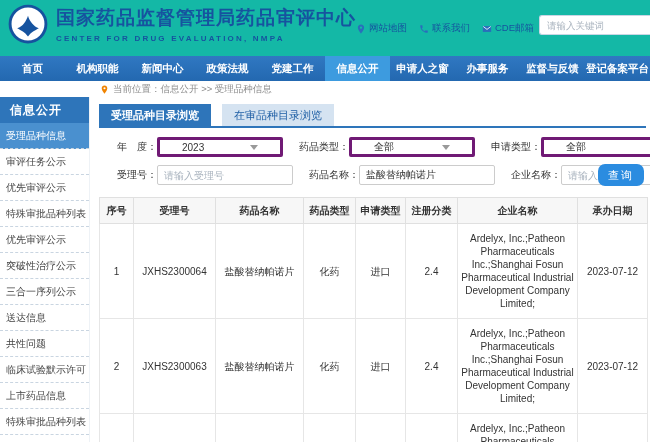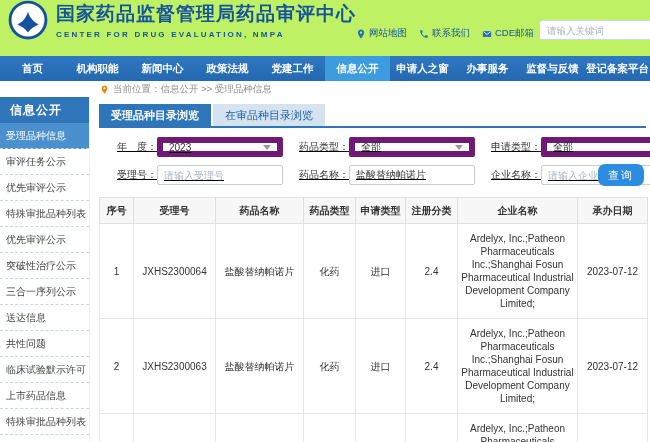--- a/index.html
+++ b/index.html
@@ -1,21 +1,21 @@
 <!DOCTYPE html>
 <html style="--accent: #2e75ba; --nav-bg: #2368b0; --nav-active: #3d9bdf; --title-blue: #16539f; --button-blue: #2b8ce0; --sidebar-active: #4a90cf; --pin-orange: #f08300;"><head>
 <meta charset="utf-8">
 <style>
   * { box-sizing: border-box; margin: 0; padding: 0; }
   html,body { width:650px; height:442px; overflow:hidden; }
   body { font-family:"Liberation Sans","DejaVu Sans",sans-serif; background:#e9e9e9; }
   .page { width:650px; height:442px; overflow:hidden; background:#fff; position:relative; }
 
   
-  .topbar { height:56px; display:flex; justify-content:space-between; padding:0 10px 16px 8px; background:#bef264; }
+  .topbar { height:56px; display:flex; justify-content:space-between; align-items:center; padding:0 10px 8px 8px; background:#14b8a6; }
   .brand { display:flex; align-items:center; gap:8px; }
   .logo { width:40px; height:40px; flex:none; }
   .title-cn { font-size:19px; font-weight:bold; color:var(--title-blue,#16539f); letter-spacing:1px; white-space:nowrap; }
   .title-en { font-size:8px; color:var(--title-blue,#16539f); letter-spacing:2.2px; margin-top:3px; font-weight:bold; white-space:nowrap; }
   .top-right { display:flex; flex-direction:row; align-items:flex-end; gap:5px; padding-top:2px; }
   .quick-links { display:flex; gap:12px; align-items:center; }
   .quick-link { display:flex; align-items:center; gap:3px; font-size:9.5px; color:#16539f; cursor:pointer; white-space:nowrap; }
   .quick-link .qicon { width:10px; height:10px; display:inline-flex; }
   .quick-link .qicon svg { width:10px; height:10px; fill:#2a6ebb; }
   .search-box { display:flex; align-items:center; }
@@ -37,32 +37,32 @@
   
   .content { display:flex; align-items:flex-start; }
 
   .sidebar { width:90px; flex:none; background:#fbfdff; border-right:1px solid #eef2f6; }
   .sidebar-title { height:26px; background:var(--accent,#2e75ba); color:#fff; font-weight:bold; font-size:12px; display:flex; align-items:center; padding-left:10px; letter-spacing:1px; }
   .side-item { height:26px; display:flex; align-items:center; padding-left:6px; font-size:10px; color:#444; border-bottom:1px dashed #c9d5e1; cursor:pointer; background:#fff; white-space:nowrap; }
   .side-item.active { background:var(--sidebar-active,#4a90cf); color:#fff; }
 
   .main { flex:1; padding:7px 4px 0 9px; min-width:0; }
 
-  .tabs { display:flex; gap:2px; border-bottom:2px solid var(--accent,#2e75ba); }
+  .tabs { display:flex; gap:11px; border-bottom:2px solid var(--accent,#2e75ba); }
   .tab { height:22px; padding:0 12px; display:flex; align-items:center; font-size:11px; cursor:pointer; white-space:nowrap; }
   .tab.active { background:var(--accent,#2e75ba); color:#fff; font-weight:bold; }
   .tab.inactive { background:#d5e3f1; color:#1f5fa5; }
 
   .filters { padding:9px 0 4px; }
   .frow { display:flex; align-items:center; margin-bottom:8px; position:relative; }
-  .field { display:flex; align-items:center; margin-right:8px;text-decoration:underline; }
+  .field { display:flex; align-items:center; margin-right:8px; }
   .field label { width:58px; text-align:right; font-size:10px; color:#333; flex:none; white-space:nowrap; }
-  .selectbox { width:126px; height:20px; border:6px solid #701a75; border-radius:2px; font-size:10px; color:#333; display:flex; align-items:center; justify-content:space-between; padding:0 6px; background:#fff; cursor:pointer; }
+  .selectbox { width:126px; height:20px; border:3px solid #701a75; border-radius:2px; font-size:10px; color:#333; display:flex; align-items:center; justify-content:space-between; padding:0 22px; background:#fff; cursor:pointer; }
   .caret { width:0; height:0; border-left:4px solid transparent; border-right:4px solid transparent; border-top:5px solid #999; }
-  input.tinput { width:126px; height:20px; border:1px solid #ccc; border-radius:2px; font-size:10px; color:#333; padding:0 6px; outline:none; background:#fff; font-family:inherit; }
+  input.tinput { width:136px; height:20px; border:1px solid #ccc; border-radius:2px; font-size:10px; color:#333; padding:0 6px; outline:none; background:#fff; font-family:inherit; }
   input.tinput::placeholder { color:#aab4bf; }
   .query-btn { position:absolute; right:2px; top:-1px; width:46px; height:22px; background:var(--button-blue,#2b8ce0); color:#fff; border:none; border-radius:7px; font-size:11px; cursor:pointer; font-family:inherit; letter-spacing:2px; }
 
   table.results { width:100%; border-collapse:collapse; table-layout:fixed; }
   table.results th { background:#f7f7f7; font-size:10px; font-weight:bold; color:#333; border:1px solid #e0e0e0; height:26px; padding:2px; text-align:center; }
   table.results td { border:1px solid #e6e6e6; font-size:10px; color:#333; text-align:center; padding:8px 3px; vertical-align:middle; line-height:13px; word-wrap:break-word; background:#fff; }
 </style>
 </head>
 <body>
 

